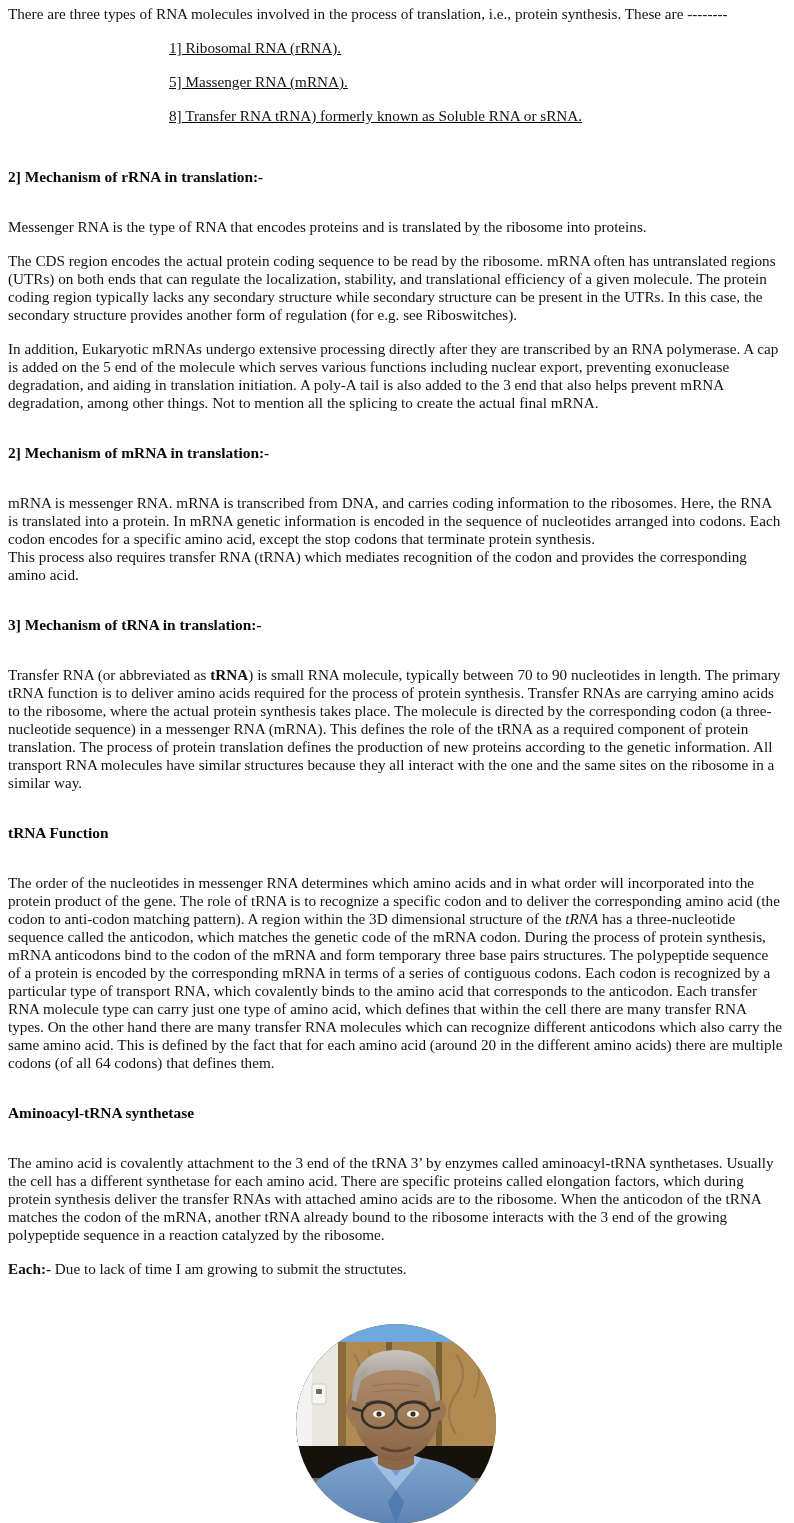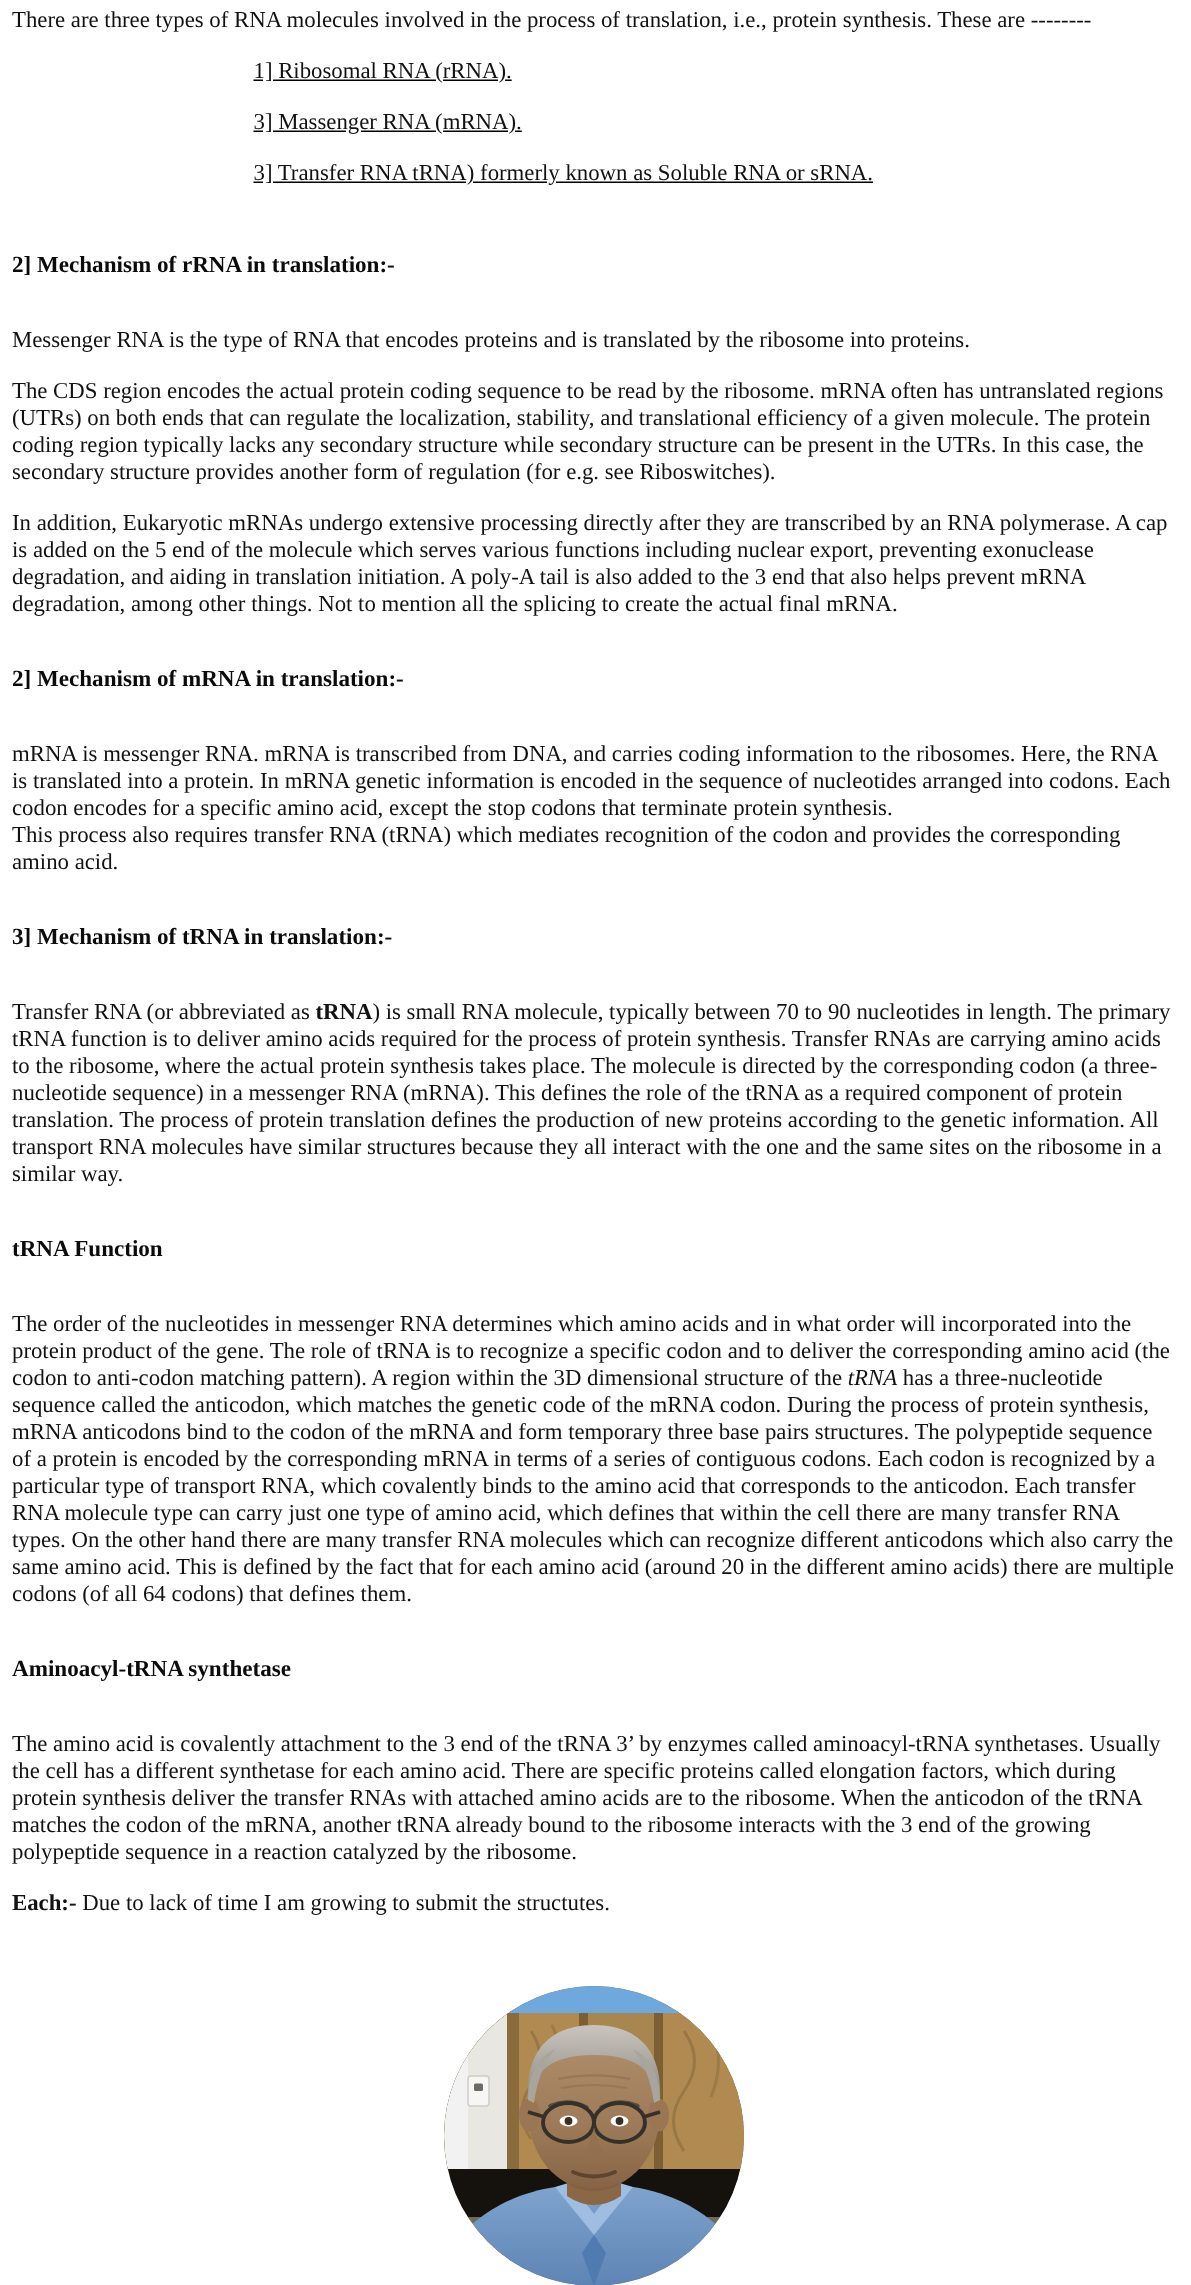--- a/index.html
+++ b/index.html
@@ -99,22 +99,22 @@
 </style>
 </head>
 <body>
 
 <div class="page">
 
   <p class="body-text intro">There are three types of RNA molecules involved in the process of translation, i.e., protein synthesis. These are --------</p>
 
   <ul class="rna-list">
     <li>1] Ribosomal RNA (rRNA).</li>
-    <li>3] Massenger RNA (mRNA).</li>
-    <li>3] Transfer RNA tRNA) formerly known as Soluble RNA or sRNA.</li>
+    <li>5] Massenger RNA (mRNA).</li>
+    <li>8] Transfer RNA tRNA) formerly known as Soluble RNA or sRNA.</li>
   </ul>
 
   <div class="gap-lg"></div>
 
   <h2 class="section-heading">2] Mechanism of rRNA in translation:-</h2>
 
   <div class="gap-md"></div>
   <p class="para">Messenger RNA is the type of RNA that encodes proteins and is translated by the ribosome into proteins.</p>
 
   <div class="gap-md"></div>

